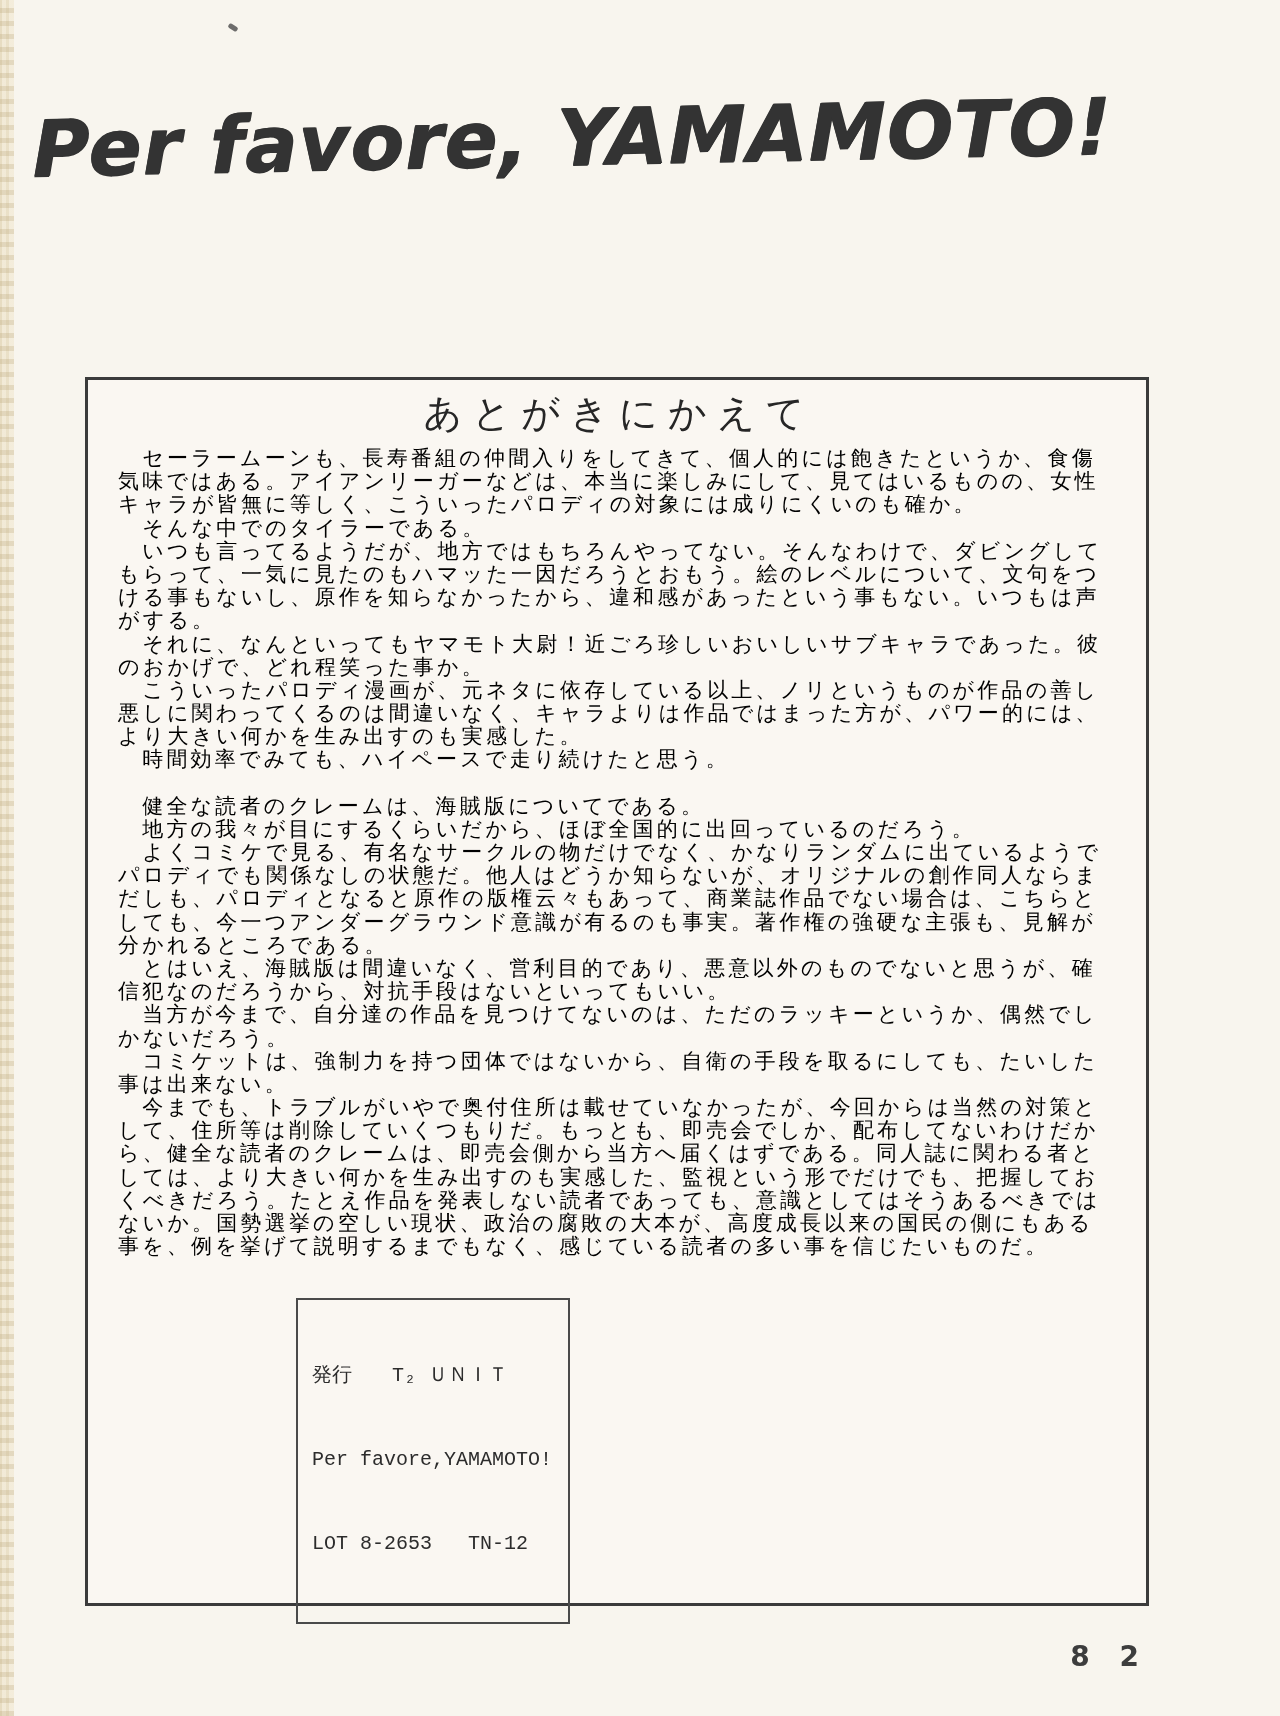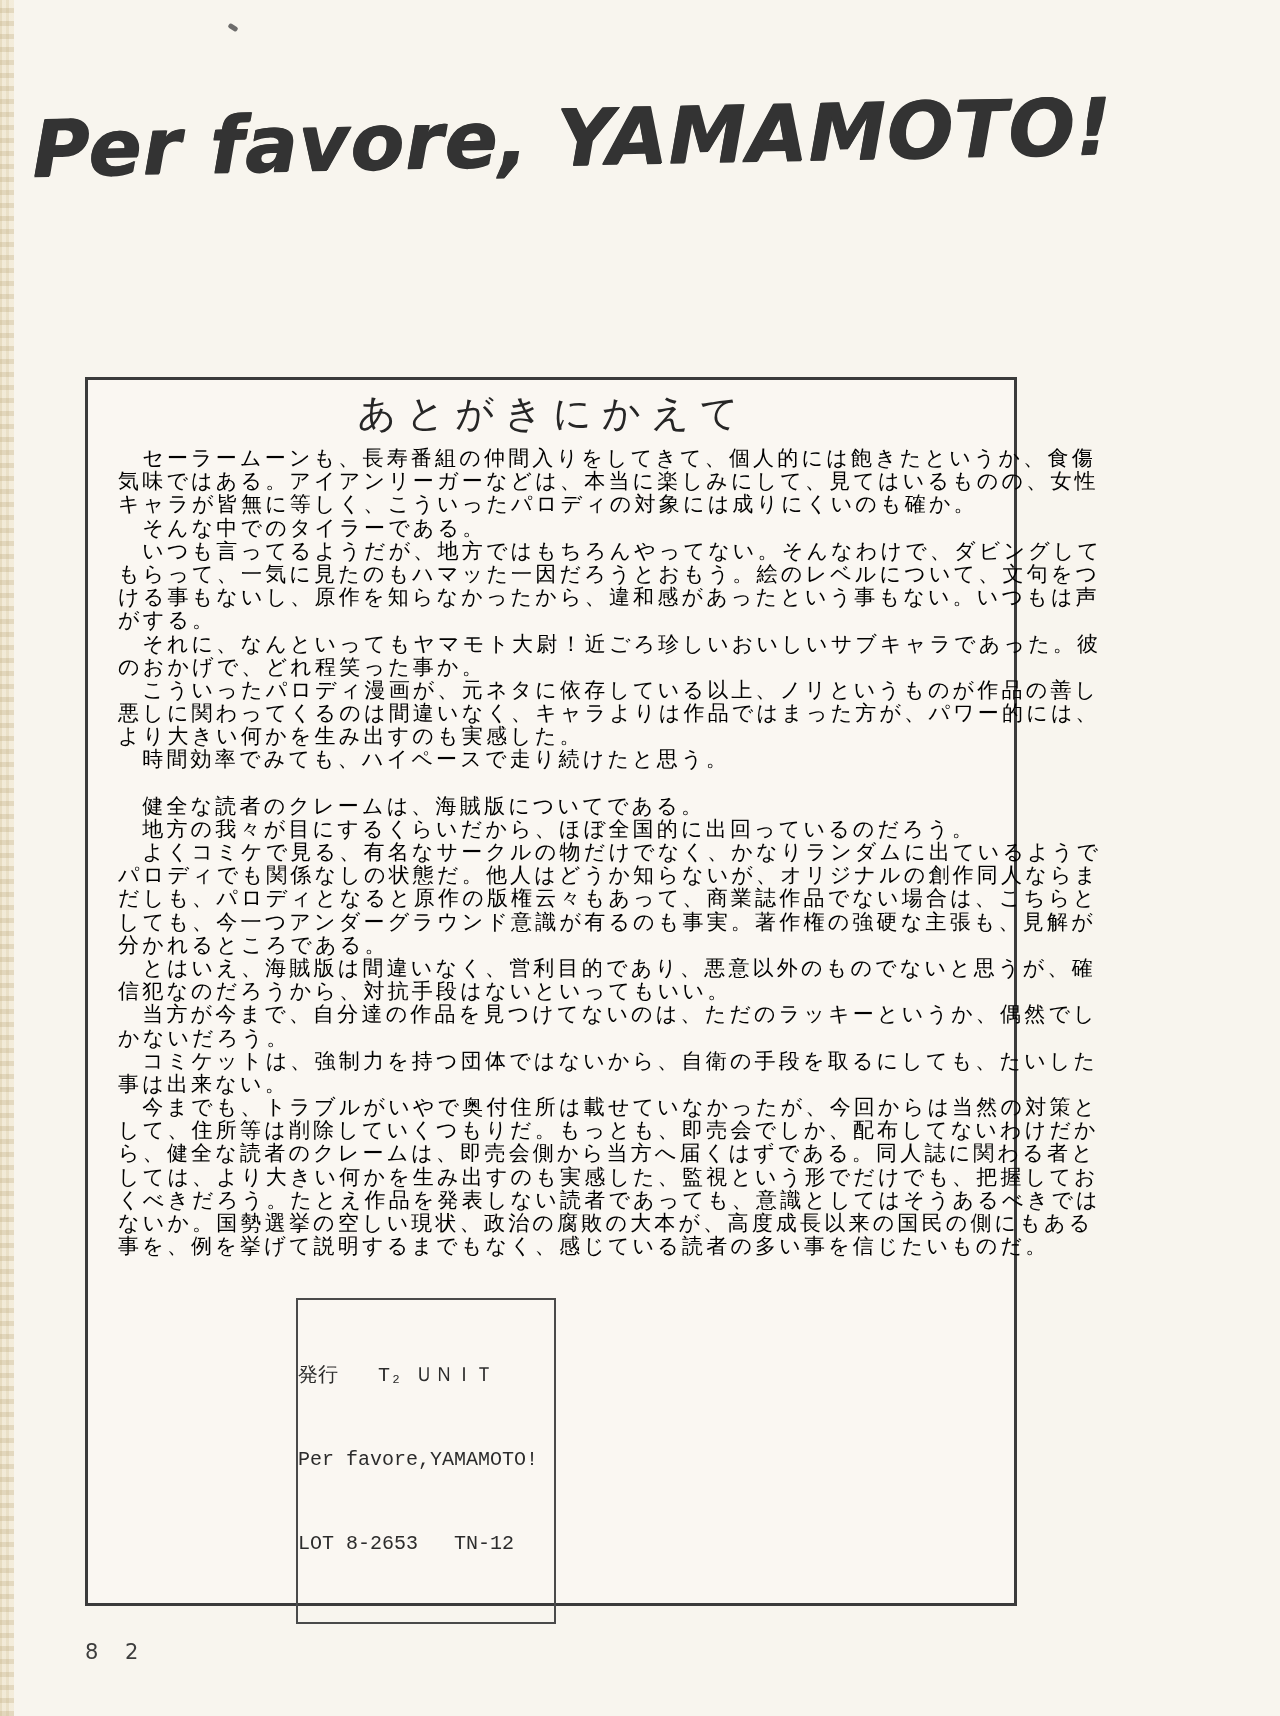--- a/index.html
+++ b/index.html
@@ -21,44 +21,44 @@
   }
   .page-title{
     position:absolute;left:32px;top:92px;width:1160px;
     font-family:"DejaVu Sans","Liberation Sans",sans-serif;
     font-weight:bold;font-style:italic;
     font-size:78px;letter-spacing:1px;white-space:nowrap;
     color:#333;transform:rotate(-1.2deg);
     text-shadow:1px 0 0 #333, 0 1px 0 #333;
   }
   .main-box{
-    position:absolute;left:85px;top:377px;width:932px;height:1229px;
+    position:absolute;left:85px;top:377px;width:1064px;height:1229px;
     border:3px solid #3b3b3b;box-sizing:border-box;
     padding:6px 26px 0 30px;background:rgba(255,255,255,.25);
   }
   .afterword-heading{
     text-align:center;font-size:38px;font-weight:normal;
     letter-spacing:10px;color:#262626;margin:2px 0 8px 0;
   }
   .tline{
     font-size:21px;line-height:23.2px;height:23.2px;
     letter-spacing:3.2px;white-space:nowrap;color:#000000;
   }
   .para-spacer{height:23px;}
   .colophon-box{
     display:inline-block;margin:40px 0 0 178px;
-    border:2px solid #4a4a4a;padding:6px 16px 8px 0;
+    border:2px solid #4a4a4a;padding:6px 16px 8px 14px;
     font-family:"Liberation Mono","DejaVu Sans Mono",monospace;
     font-size:20px;line-height:28px;color:#2c2c2c;white-space:pre;
   }
   .colophon-box div{white-space:pre;}
   .page-number{
-    position:absolute;top:1640px;left:85px;width:1064px;text-align:left;
+    position:absolute;top:1640px;left:85px;width:1064px;text-align:right;
     font-family:"DejaVu Sans","Liberation Sans",sans-serif;
-    font-size:21px;letter-spacing:10px;color:#3d3d3d;
+    font-size:28px;letter-spacing:10px;color:#3d3d3d;font-weight:bold;
   }
 </style>
 </head>
 <body>
 
 <div class="scan-edge"></div>
 <div class="ink-speck"></div>
 
 <div class="page-title">Per favore, YAMAMOTO!</div>
 

